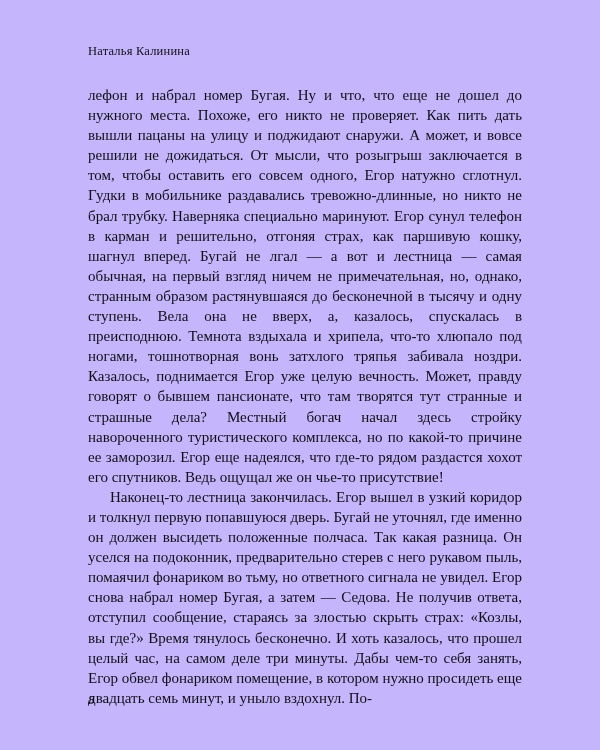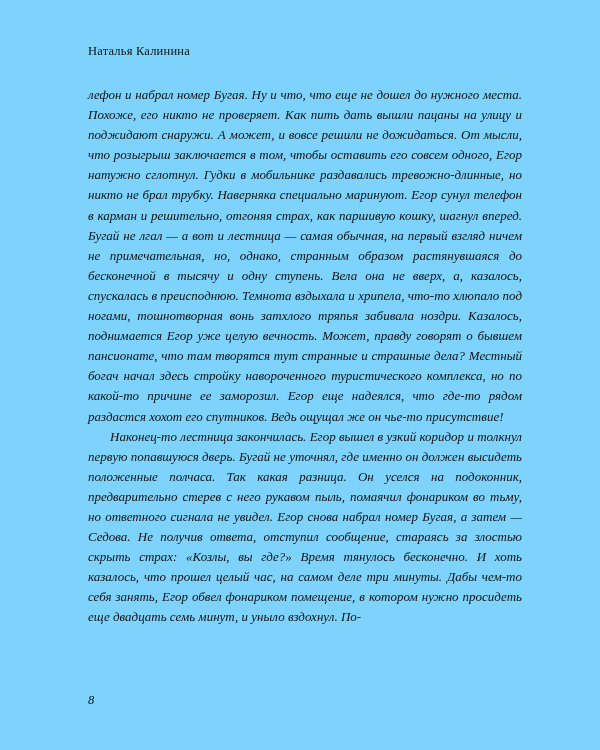--- a/index.html
+++ b/index.html
@@ -13,37 +13,36 @@
     font-family: "Liberation Serif", "DejaVu Serif", serif;
     color: #1a1a1a;
     overflow: hidden;
   }
   .page {
     position: relative;
     width: 600px;
     height: 750px;
     box-sizing: border-box;
     padding: 44px 78px 40px 88px;
-    background: #7dd3fc;
+    background: #c4b5fd;
   }
   .running-head {
     font-size: 12.5px;
     letter-spacing: 0.2px;
     color: #111;
     margin: 0 0 26px 0;
     font-family: "Liberation Serif", "DejaVu Serif", serif;
   }
   .body-text {
-    font-size: 13px;
+    font-size: 15px;
     line-height: 20.1px;
     text-align: justify;
     text-justify: inter-word;
     color: #111;
     hyphens: manual;
-    font-style: italic;
   }
   .body-text p {
     margin: 0;
   }
   .body-text p.indent {
     text-indent: 22px;
   }
   .folio {
     position: absolute;
     left: 88px;

